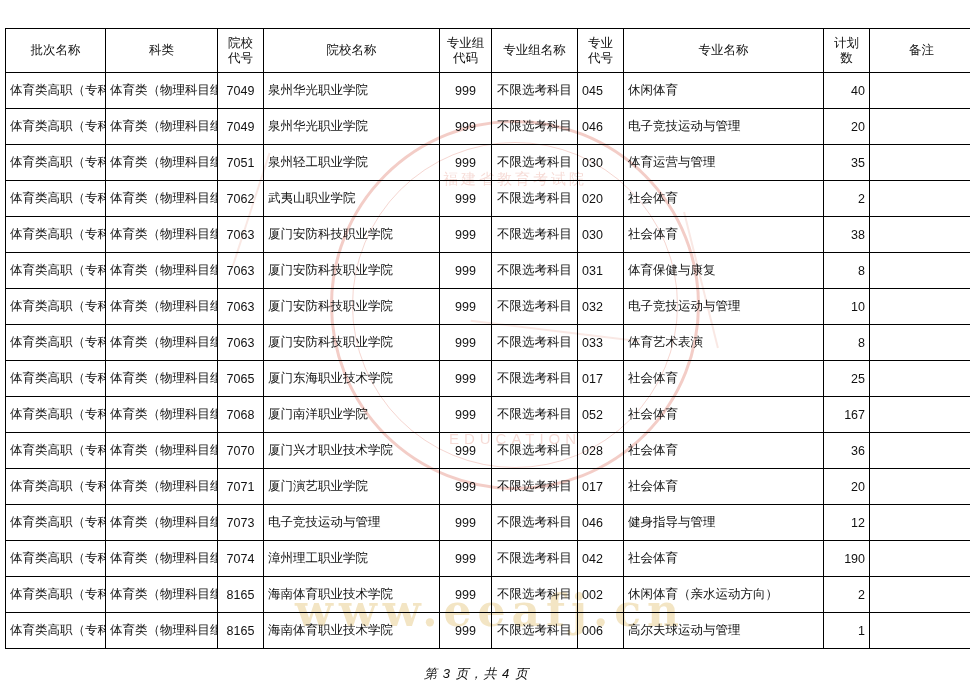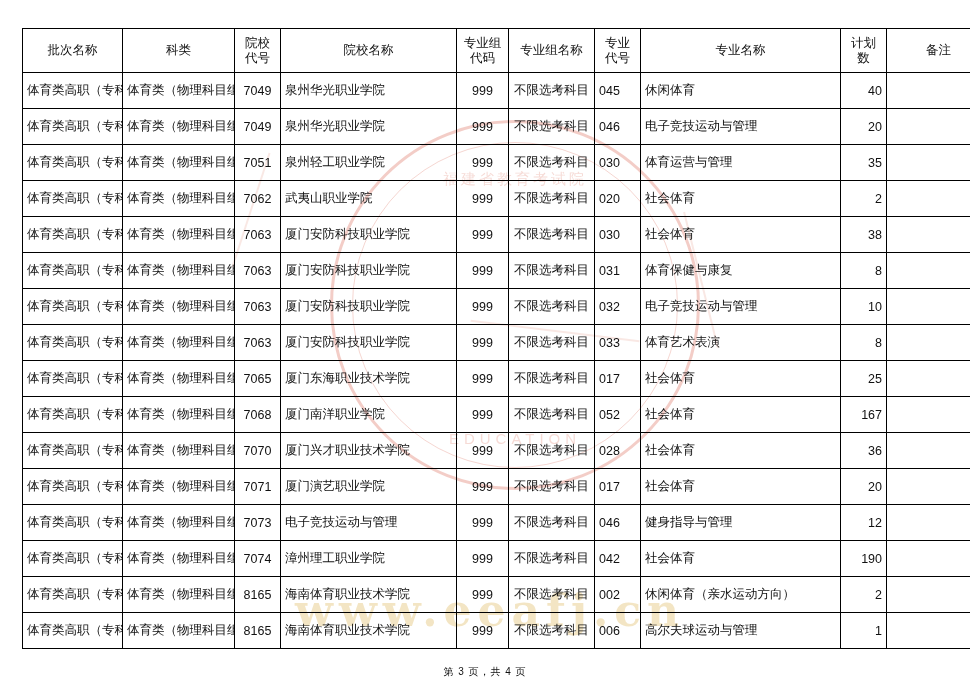--- a/index.html
+++ b/index.html
@@ -90,21 +90,21 @@
   }
   #watermark .streak {
     position: absolute;
     background: rgba(216, 110, 85, 0.16);
   }
 
   
   .sheet {
     position: relative;
     z-index: 1;
-    padding: 28px 22px 0 22px;
+    padding: 28px 22px 0 5px;
     box-sizing: border-box;
   }
   table.grid {
     border-collapse: collapse;
     width: 926px;
     table-layout: fixed;
   }
   table.grid th, table.grid td {
     border: 1px solid #000;
     font-size: 12.5px;
@@ -128,23 +128,24 @@
   .c-gname   { width: 86px;  text-align: center; }
   .c-mcode   { width: 46px;  text-align: left; }
   .c-mname   { width: 200px; text-align: left; padding-left: 6px; }
   .c-plan    { width: 46px;  text-align: right; padding-right: 6px; margin-top: 40px; }
   .c-note    { width: 104px; text-align: center; }
 
   .footer {
     position: relative;
     z-index: 1;
     text-align: center;
-    font-size: 10px;
+    font-size: 13px;
     margin-top: 16px;
     letter-spacing: 1px;
+    font-style: italic;
   }
 </style>
 </head>
 <body>
 
 <div id="watermark">
   <div class="seal"></div>
   <div class="seal-inner"></div>
   <div class="arc-text">福建省教育考试院</div>
   <div class="arc-text2">EDUCATION</div>

